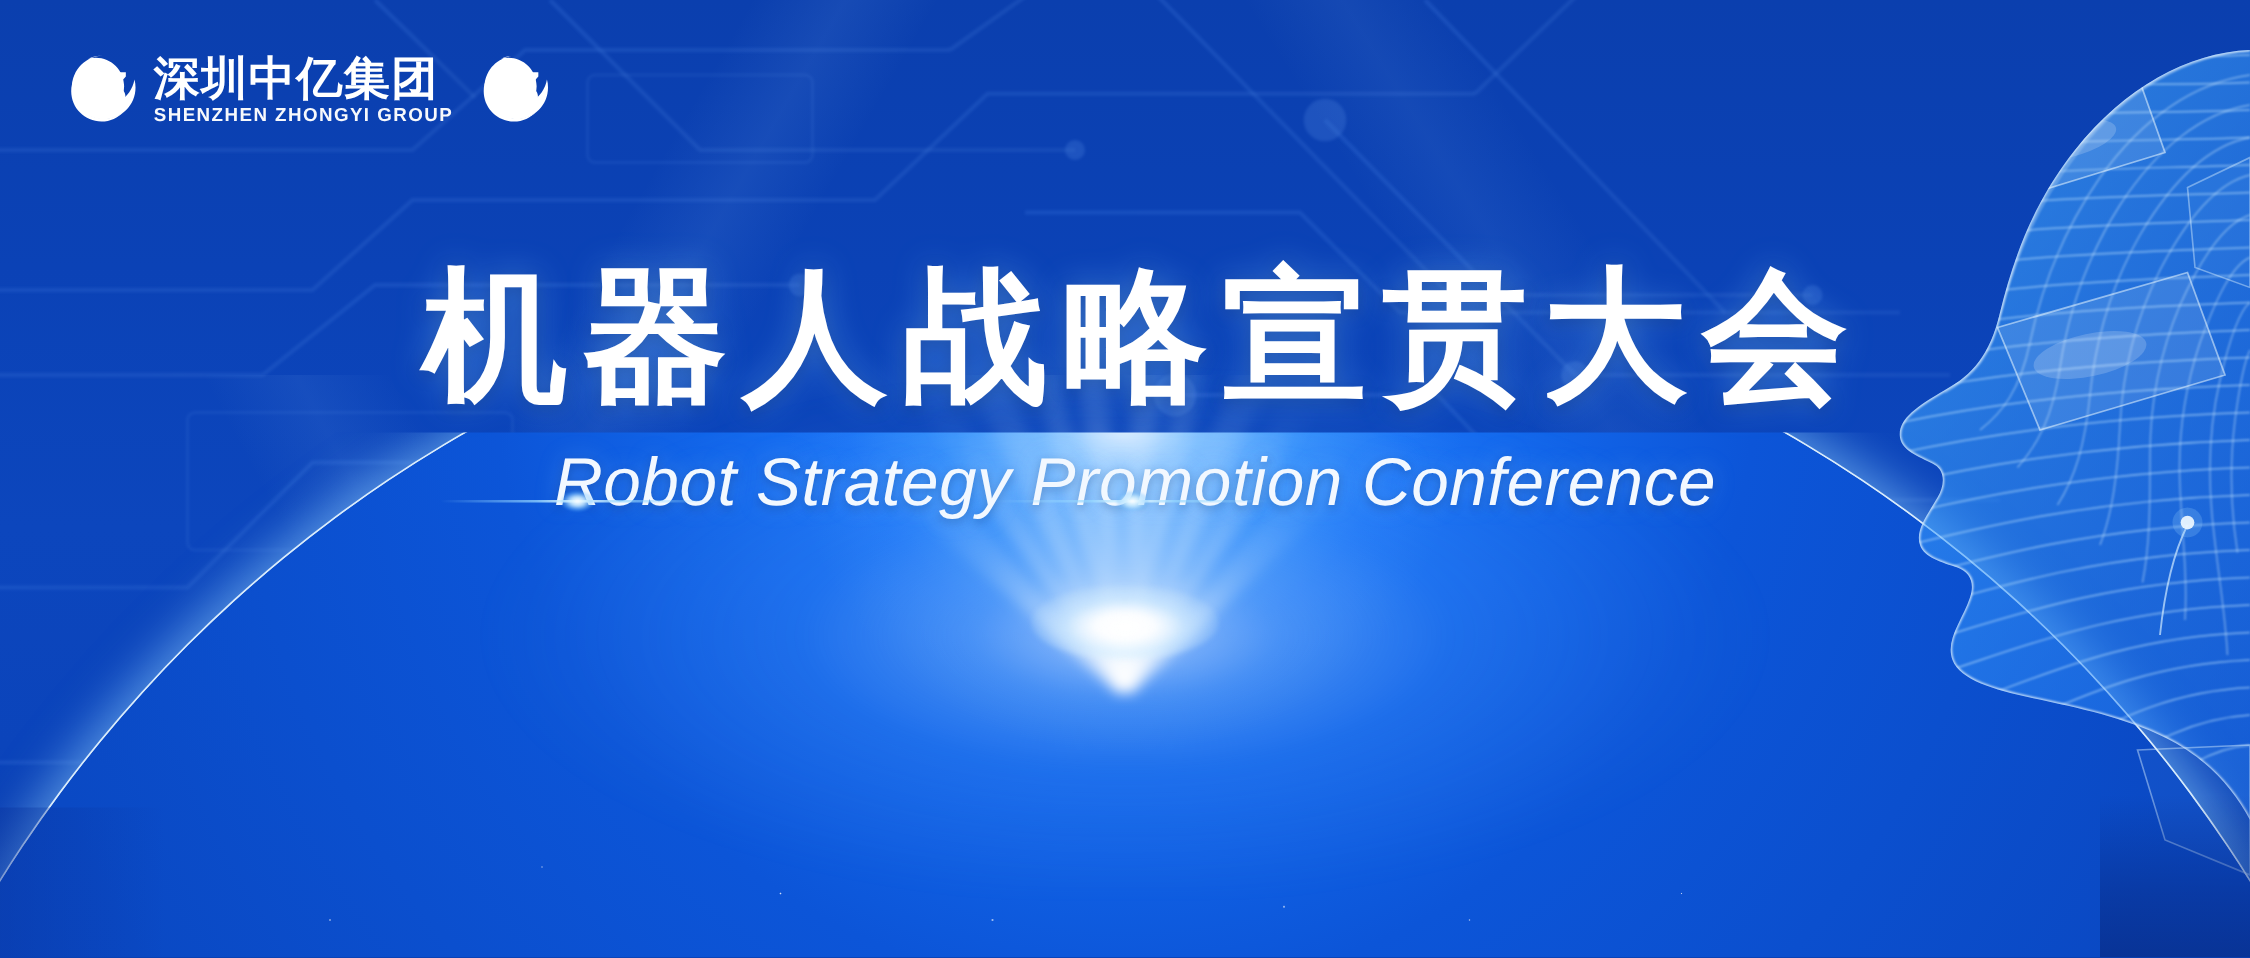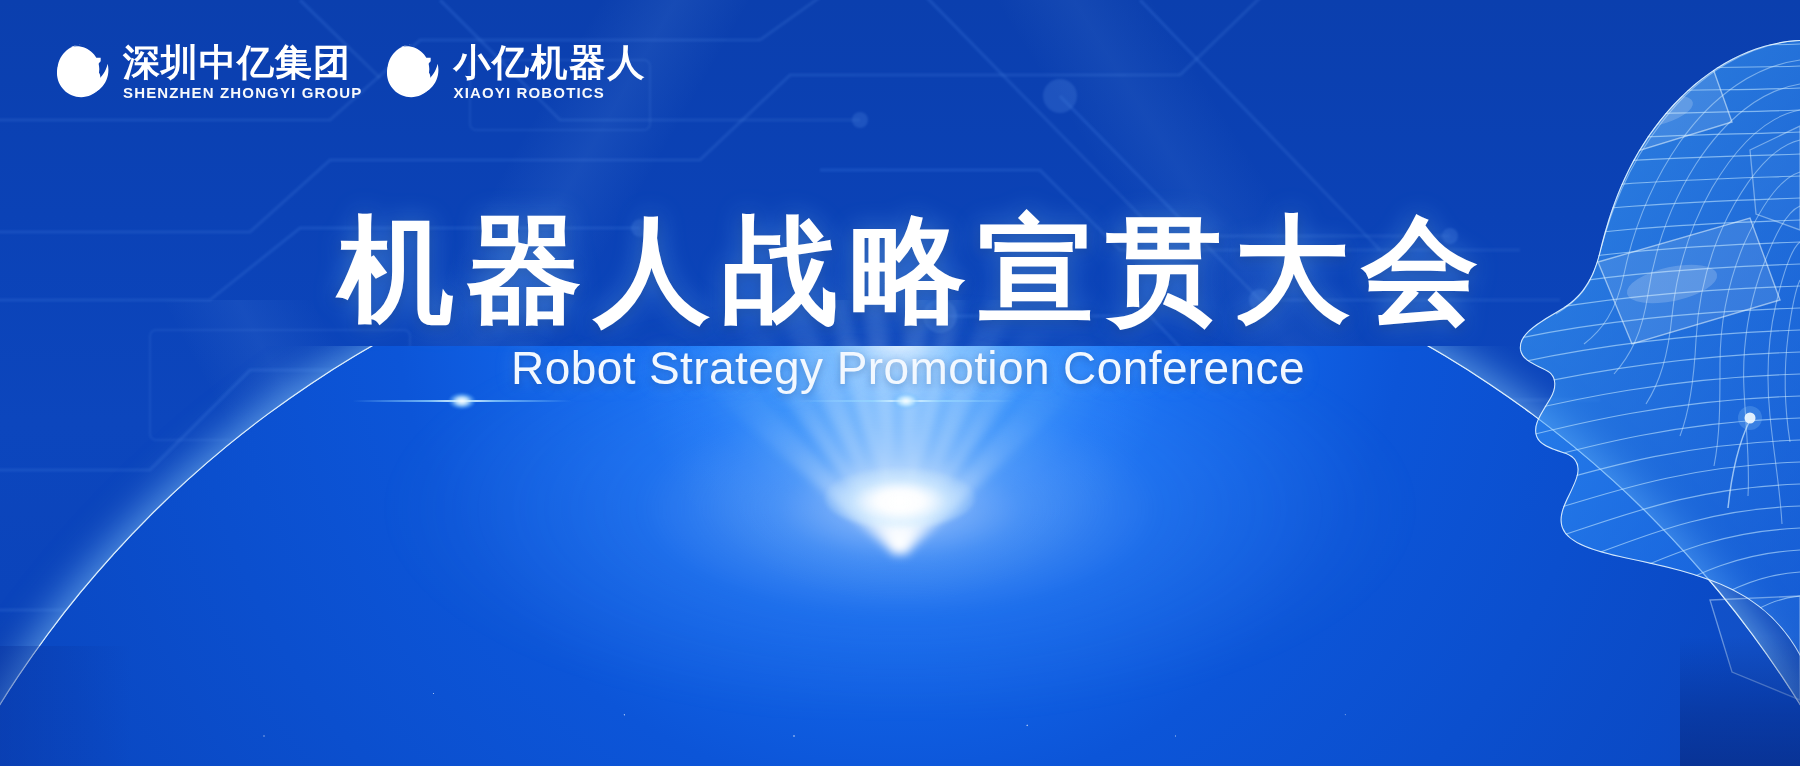--- a/index.html
+++ b/index.html
@@ -159,27 +159,28 @@
     font-family:"DejaVu Sans","Liberation Sans",sans-serif;
     font-size:116px;
     font-weight:900;
     letter-spacing:12px;
     line-height:1.12;
     padding-left:12px;
     text-shadow:0 0 26px rgba(120,190,255,.45), 0 3px 12px rgba(0,30,90,.35);
     white-space:nowrap;
   }
   .title-en{
-    margin-top:6px;
+    margin-top:20px;
     color:#f2f8ff;
-    font-size:46px;
+    font-size:54px;
     font-weight:400;
     letter-spacing:.4px;
     text-shadow:0 0 18px rgba(130,195,255,.40), 0 2px 7px rgba(0,30,90,.30);
     font-family:"Liberation Sans",sans-serif;
+    font-style:italic;
   }
 
   
   .flare{ position:absolute; pointer-events:none; }
   .flare .bar{
     position:absolute; left:50%; top:50%; transform:translate(-50%,-50%);
     width:220px; height:2px;
     background:linear-gradient(90deg, rgba(120,200,255,0) 0%, rgba(150,215,255,.75) 35%, rgba(235,250,255,1) 50%, rgba(150,215,255,.75) 65%, rgba(120,200,255,0) 100%);
     filter:blur(.6px);
   }
@@ -471,24 +472,20 @@
           <path d="M33.5,37 C37.6,39.3 41.4,41.9 44.8,44.9 C40.9,45.5 37.1,46.5 33.5,47.9
                    C33.9,44.2 33.9,40.6 33.5,37 Z"></path>
           <path d="M31,50.5 C34.9,50.1 38.7,50.1 42.4,50.6 C40.2,53.9 38.3,57.4 36.8,61.1
                    C35.1,57.4 33.2,53.8 31,50.5 Z"></path>
           <path d="M38.5,63.5 C40.6,60.2 43,57.2 45.7,54.5 C46.1,58.8 46.1,63.1 45.7,67.4
                    C43.4,66 41,64.7 38.5,63.5 Z"></path>
           <path d="M47.8,47.5 C49.9,49.3 51.8,51.3 53.6,53.5 C51.1,54.2 48.7,55.2 46.5,56.5
                    C47.3,53.5 47.8,50.5 47.8,47.5 Z"></path>
         </g>
       </svg>
-      <div class="logo-text">
-        <div class="logo-cn">小亿机器人</div>
-        <div class="logo-en">XIAOYI ROBOTICS</div>
-      </div>
     </div>
 
   </div>
 
   <div class="title-zone">
     <div class="title-cn">机器人战略宣贯大会</div>
     <div class="title-en">Robot Strategy Promotion Conference</div>
   </div>
 
   <div class="flare" id="flare-left">

